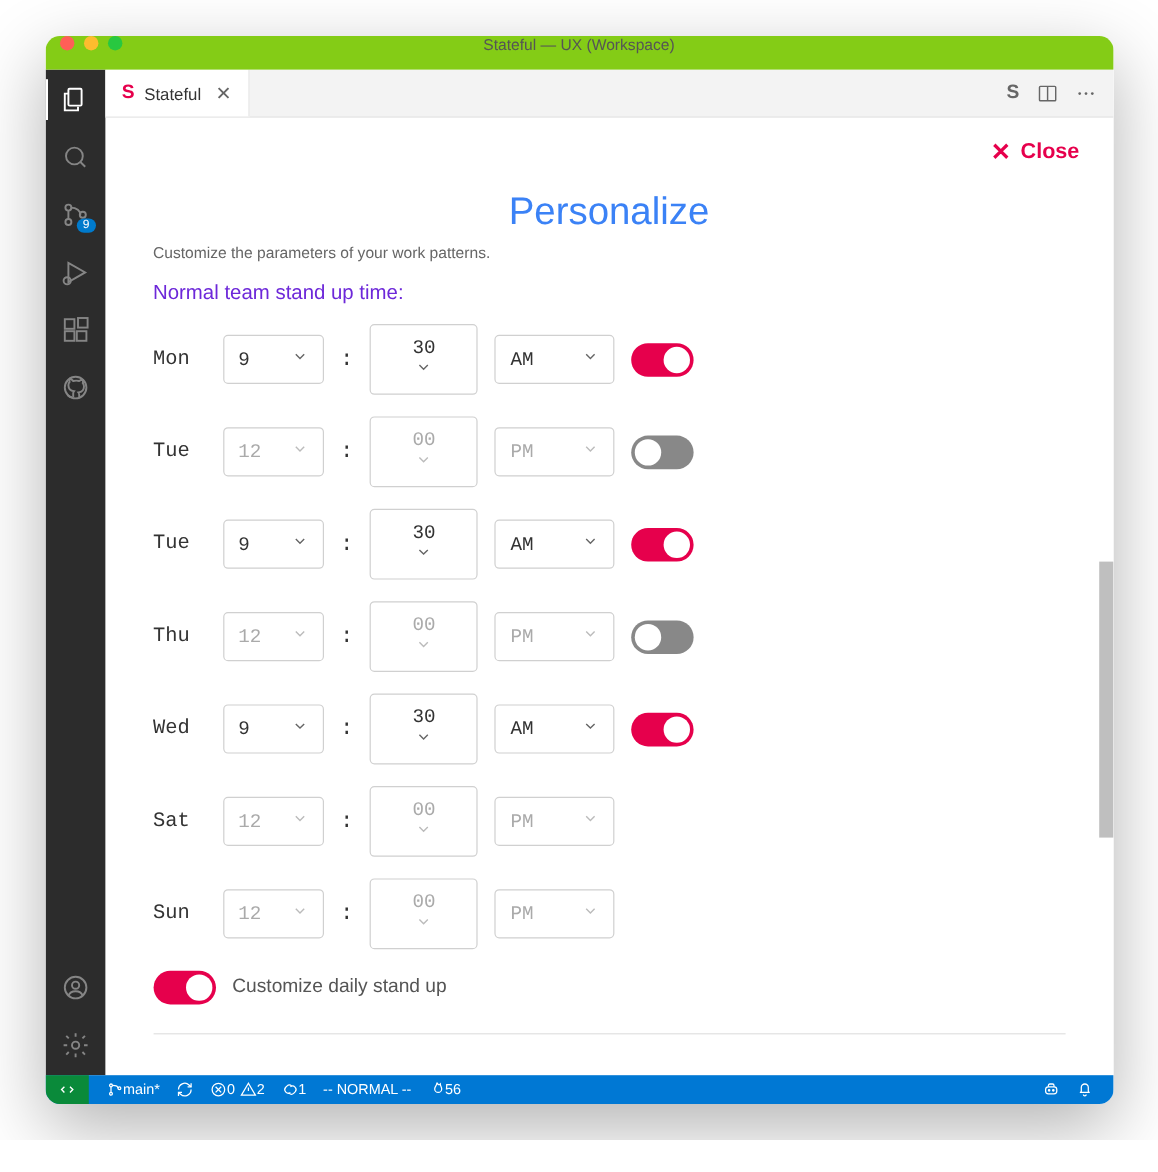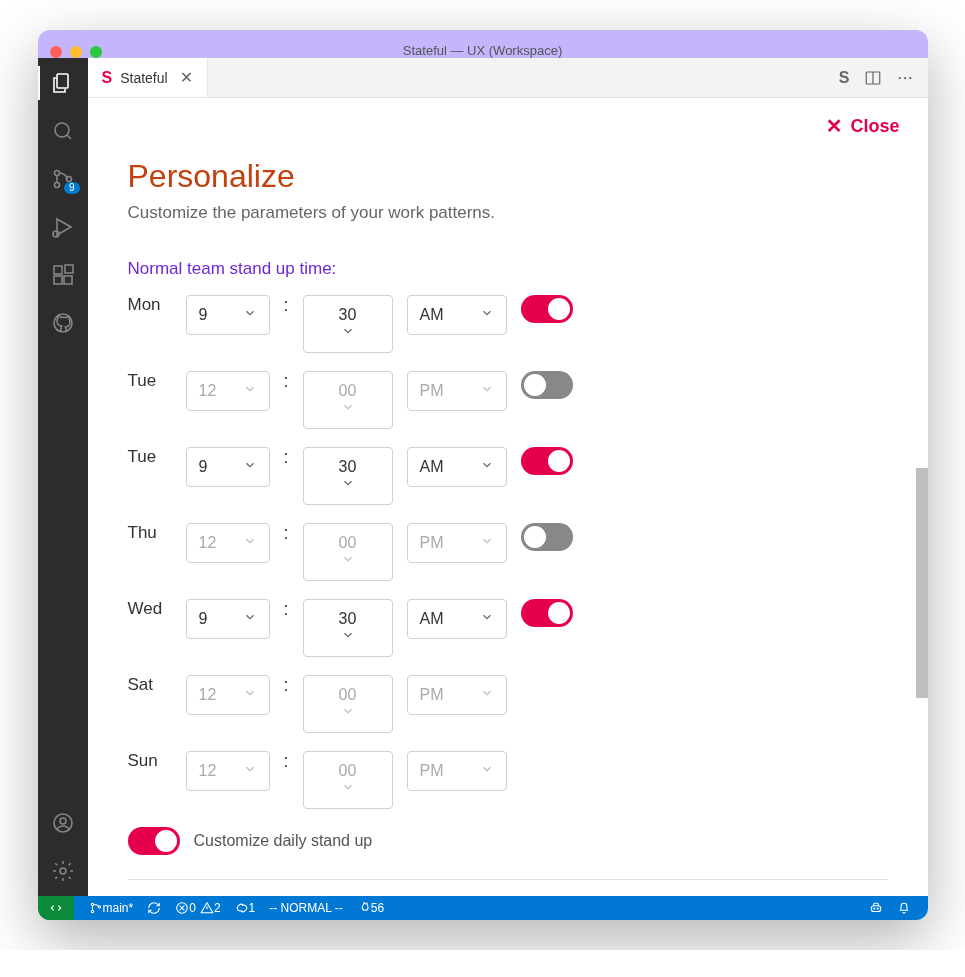--- a/index.html
+++ b/index.html
@@ -16,23 +16,23 @@
   height: 890px;
   background: #fff;
   border-radius: 12px;
   box-shadow: 0 20px 60px rgba(0,0,0,0.3);
   overflow: hidden;
   display: flex;
   flex-direction: column;
 }
 .titlebar {
   height: 28px;
-  background: #c4b5fd;
+  background: #84cc16;
   display: flex;
-  align-items: flex-end;
+  align-items: flex-start;
   padding: 0 12px;
   position: relative;
 }
 .traffic { display: flex; gap: 8px; }
 .traffic span { width: 12px; height: 12px; border-radius: 50%; }
 .tl-red { background: #ff5f57; }
 .tl-yellow { background: #febc2e; }
 .tl-green { background: #28c840; }
 .title-text {
   position: absolute;
@@ -107,26 +107,27 @@
   position: absolute;
   top: 16px; right: 28px;
   display: flex; align-items: center; gap: 8px;
   color: #e6004c;
   font-weight: 600;
   font-size: 18px;
   cursor: pointer;
 }
 .close-btn .x { font-size: 20px; font-weight: 700; }
 .panel-inner { padding: 60px 40px 30px 40px; }
-.h1 { font-size: 32px; color: #c2410c; font-weight: 500; margin-bottom: 8px; }
-.sub { font-size: 17px; color: #666; margin-bottom: 36px; }
+.h1 { font-size: 32px; color: #3b82f6; font-weight: 500; margin-bottom: 8px; text-align: center; }
+.sub { font-size: 13px; color: #666; margin-bottom: 16px; }
 .section-label { font-size: 17px; color: #6d28d9; margin-bottom: 16px; }
 .row {
-  display: flex; align-items: flex-start; gap: 14px;
+  display: flex; align-items: center; gap: 14px;
   margin-bottom: 18px;
+  font-family: Liberation Mono, monospace;
 }
 .daylabel { width: 44px; font-size: 17px; color: #333; font-weight:500; }
 .row.disabled .daylabel { font-weight:500; }
 .select {
   display: flex; align-items: center; justify-content: space-between;
   border: 1px solid #d0d0d0;
   border-radius: 4px;
   padding: 10px 12px;
   font-size: 16px;
   cursor: pointer;

